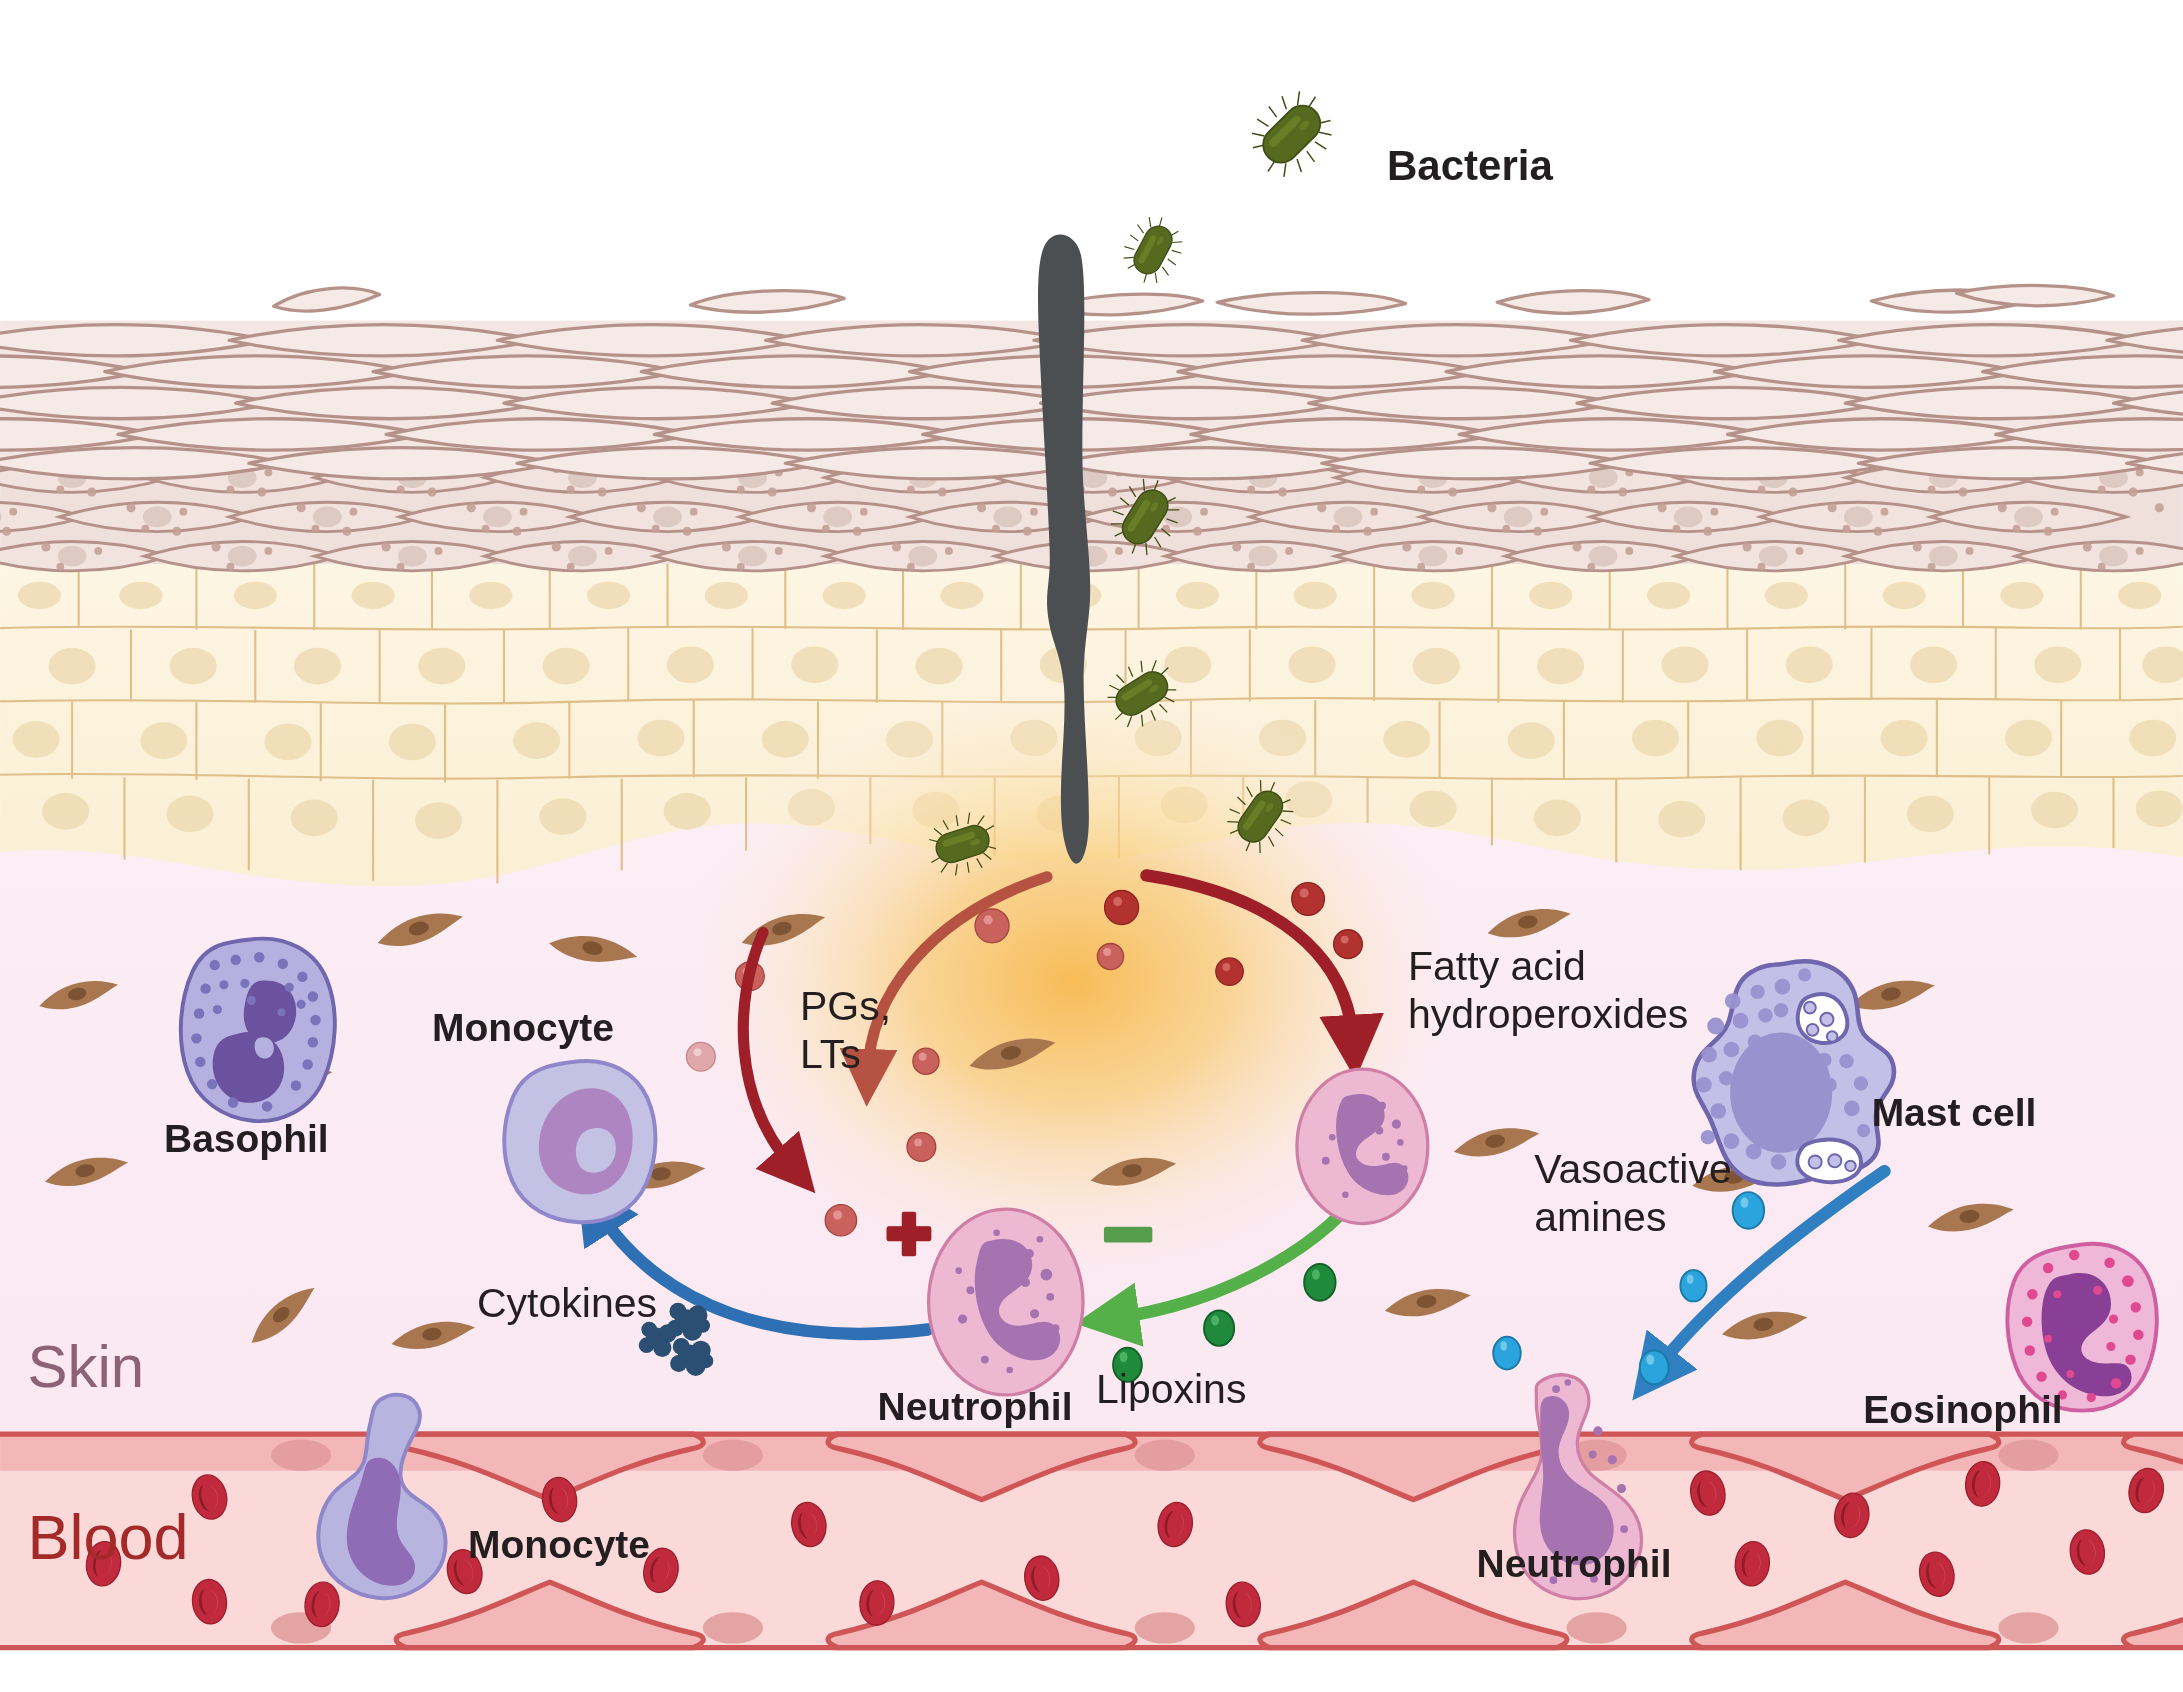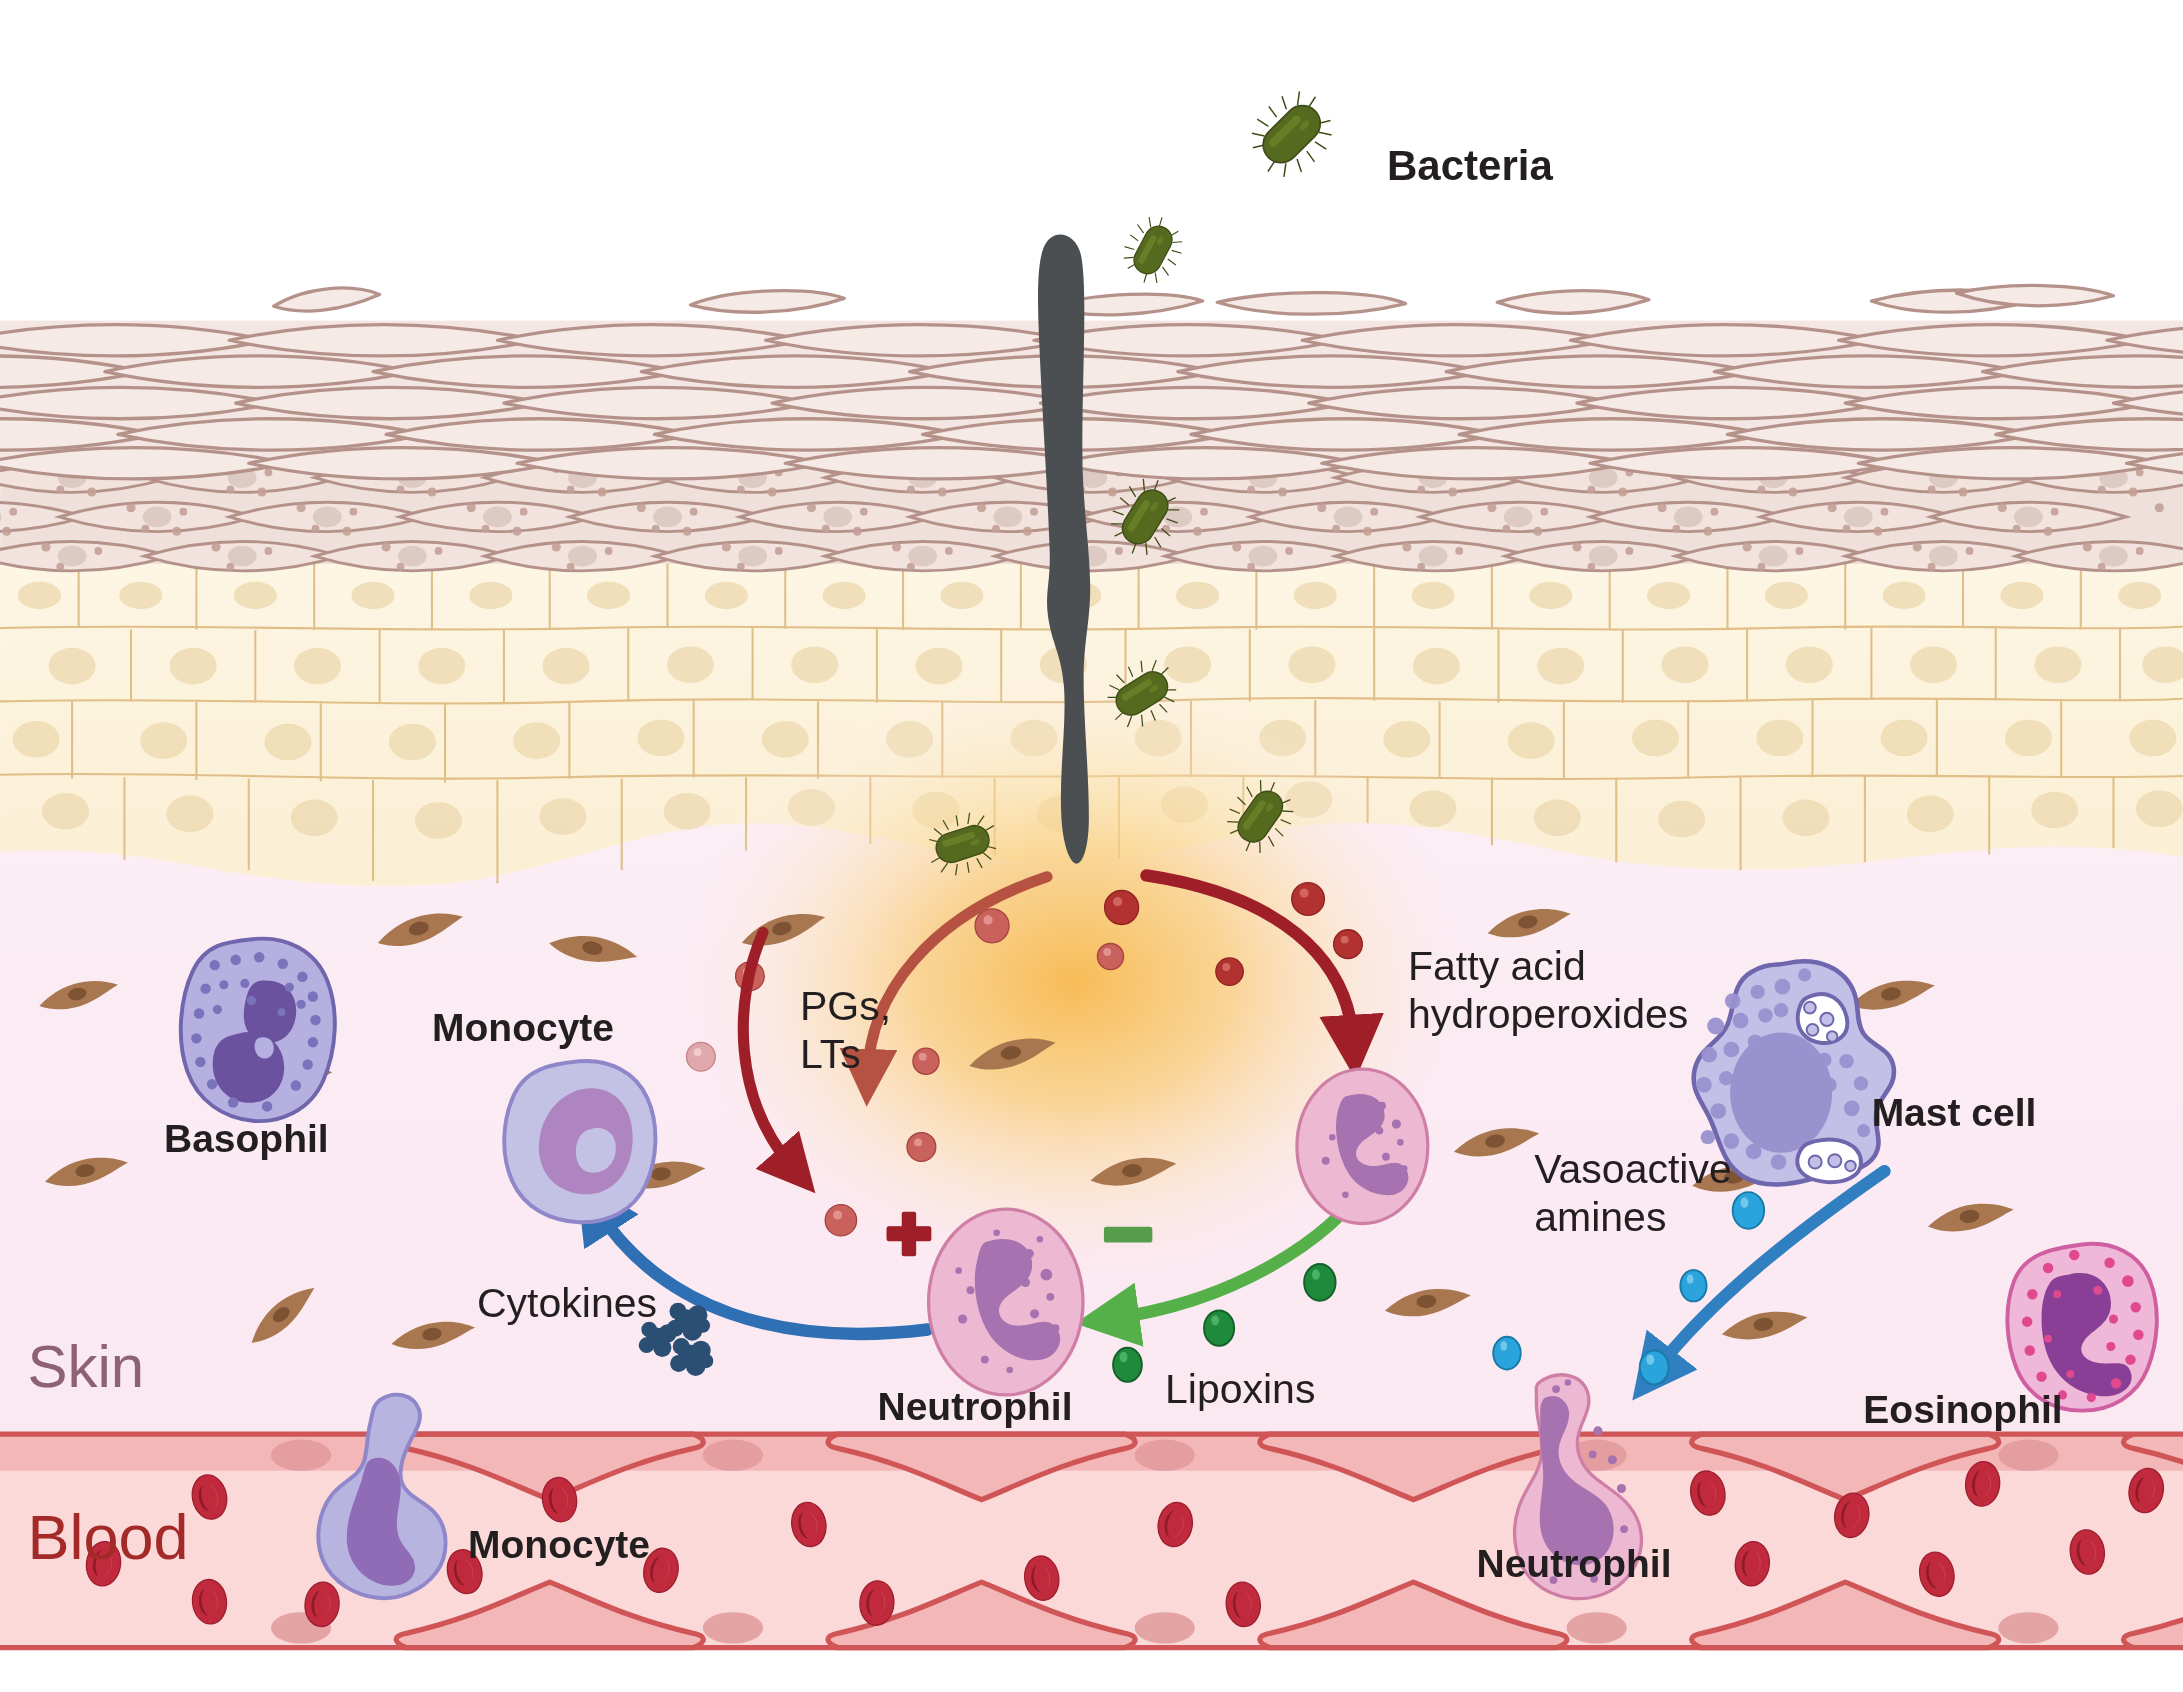--- a/index.html
+++ b/index.html
@@ -1081,19 +1081,19 @@
       <div class="lbl" style="font-size: 39px; font-weight: bold; top: 1387px; left: 1963px; width: auto; text-align: right; transform: translateX(-50%);">Eosinophil</div>
       <div class="lbl" style="font-size: 39px; font-weight: bold; top: 1522px; left: 468px;">Monocyte</div>
       <div class="lbl" style="font-size: 39px; font-weight: bold; top: 1541px; left: 1574px; width: auto; text-align: left; transform: translateX(-50%);">Neutrophil</div>
       <div class="lbl plain" style="font-size: 41px; font-weight: normal; top: 982px; left: 800px;">PGs,
 LTs</div>
       <div class="lbl plain" style="font-size: 41px; font-weight: normal; top: 942px; left: 1408px;">Fatty acid
 hydroperoxides</div>
       <div class="lbl plain" style="font-size: 41px; font-weight: normal; top: 1145px; left: 1633px; width: auto; text-align: left; transform: translateX(-50%);">Vasoactive
 amines</div>
       <div class="lbl plain" style="font-size: 41px; font-weight: normal; top: 1279px; left: 458px; margin-left: 19px;">Cytokines</div>
-      <div class="lbl plain" style="font-size: 41px; font-weight: normal; top: 1365px; left: 1165px; text-align: center;">Lipoxins</div>
+      <div class="lbl plain" style="font-size: 41px; font-weight: normal; top: 1365px; left: 1096px; text-align: center;">Lipoxins</div>
     </div>
 
   <div class="lbl skinword" style="left:27.5px;top:1322px;font-size:60px;">Skin</div>
   <div class="lbl bloodword" style="left:27.5px;top:1500px;font-size:63px;">Blood</div>
 </div>
 
 
 </body></html>

